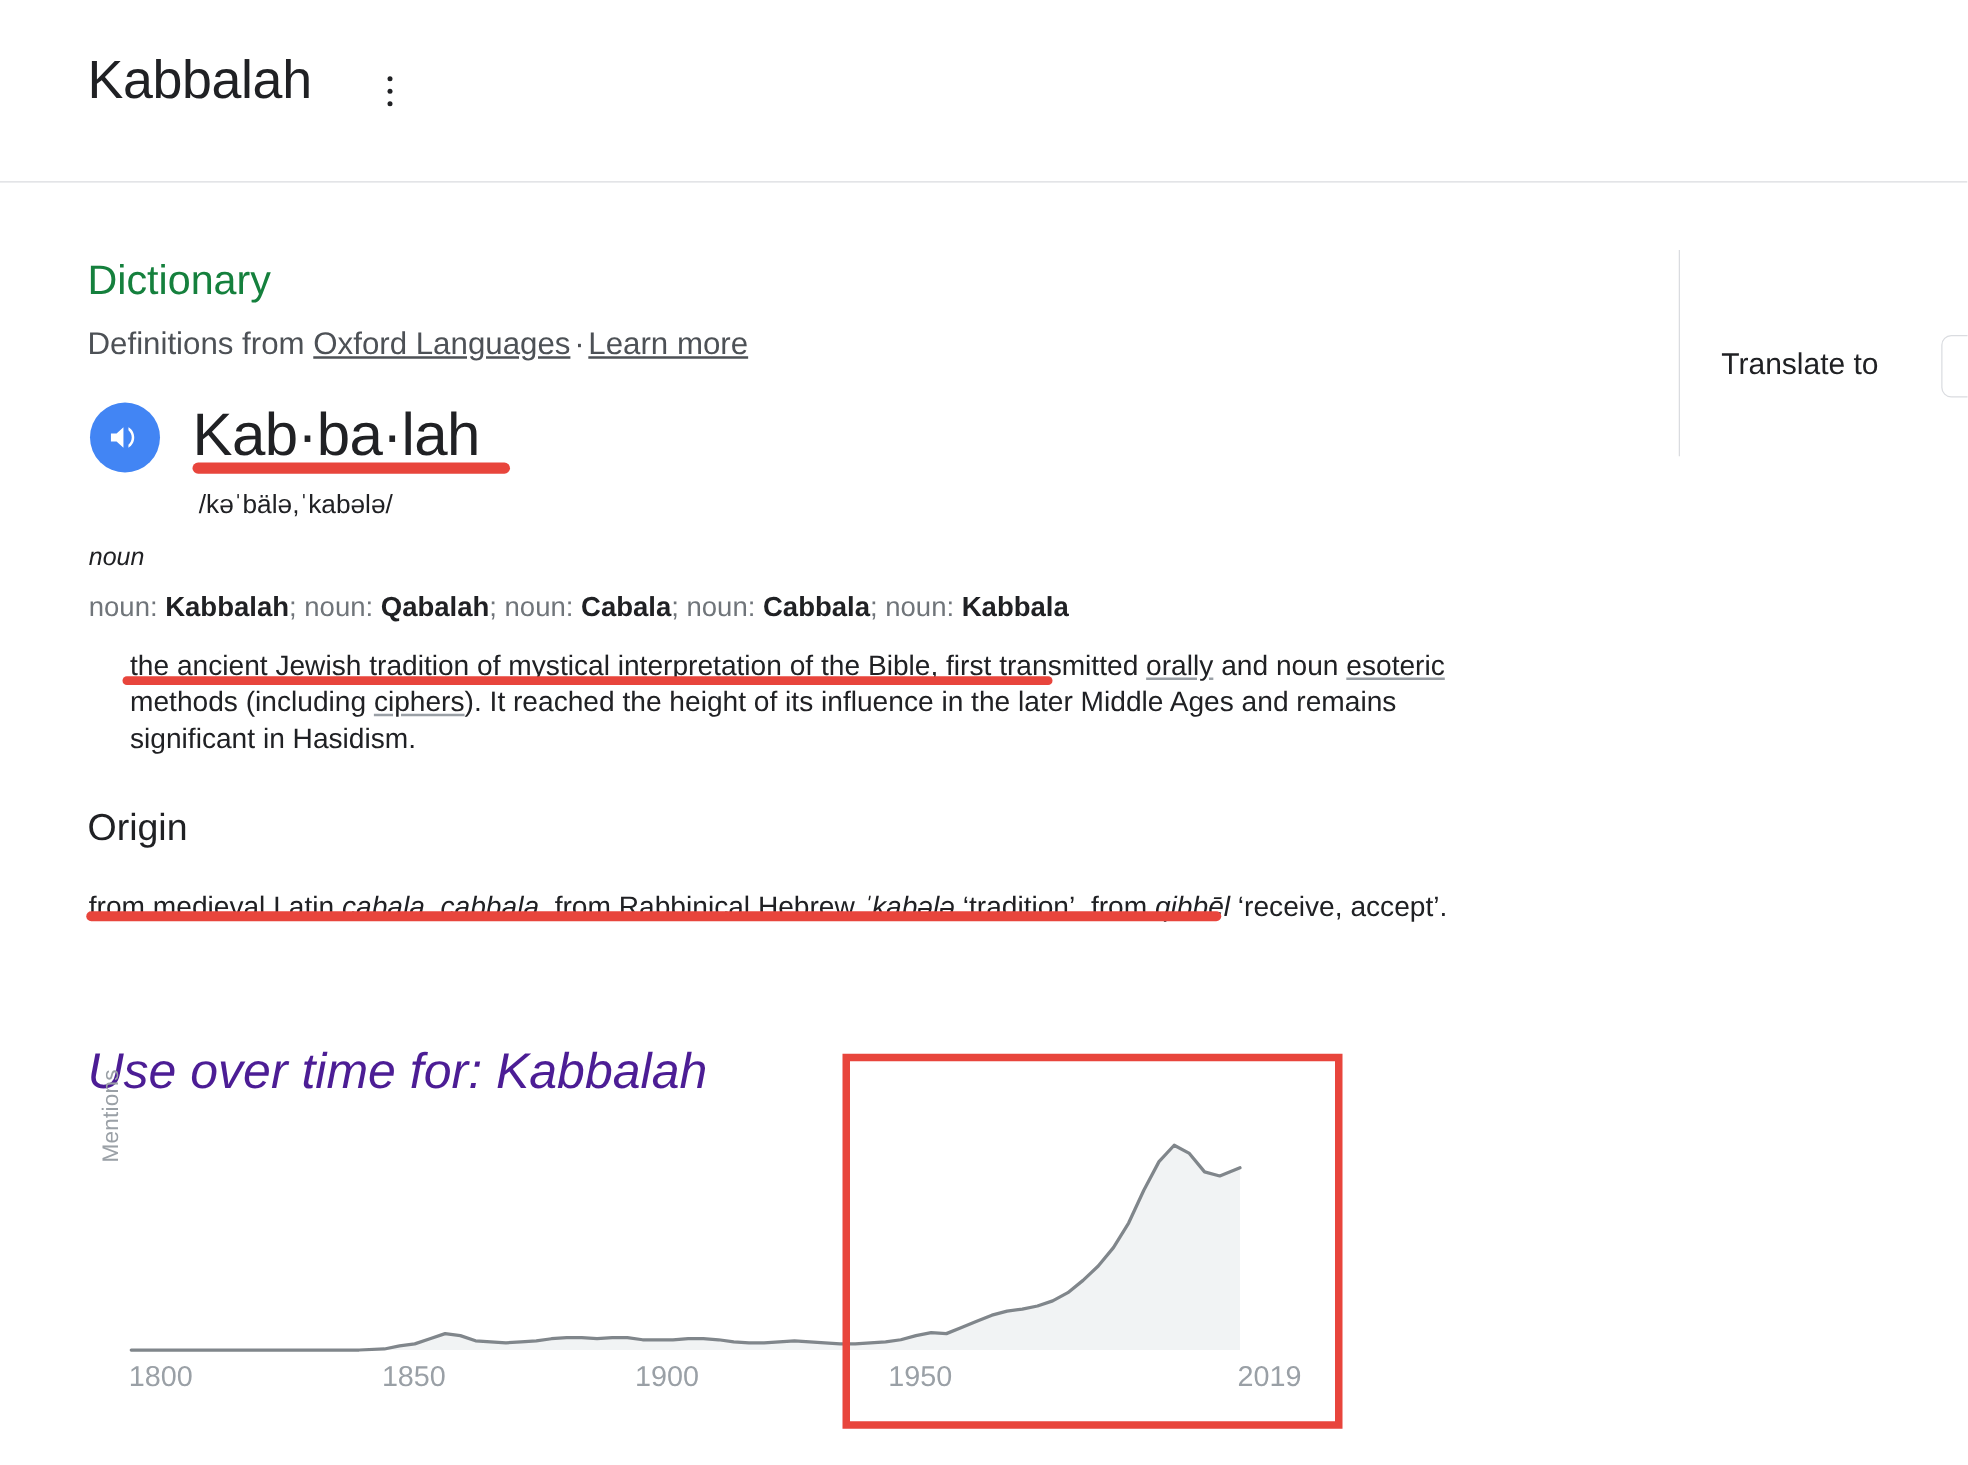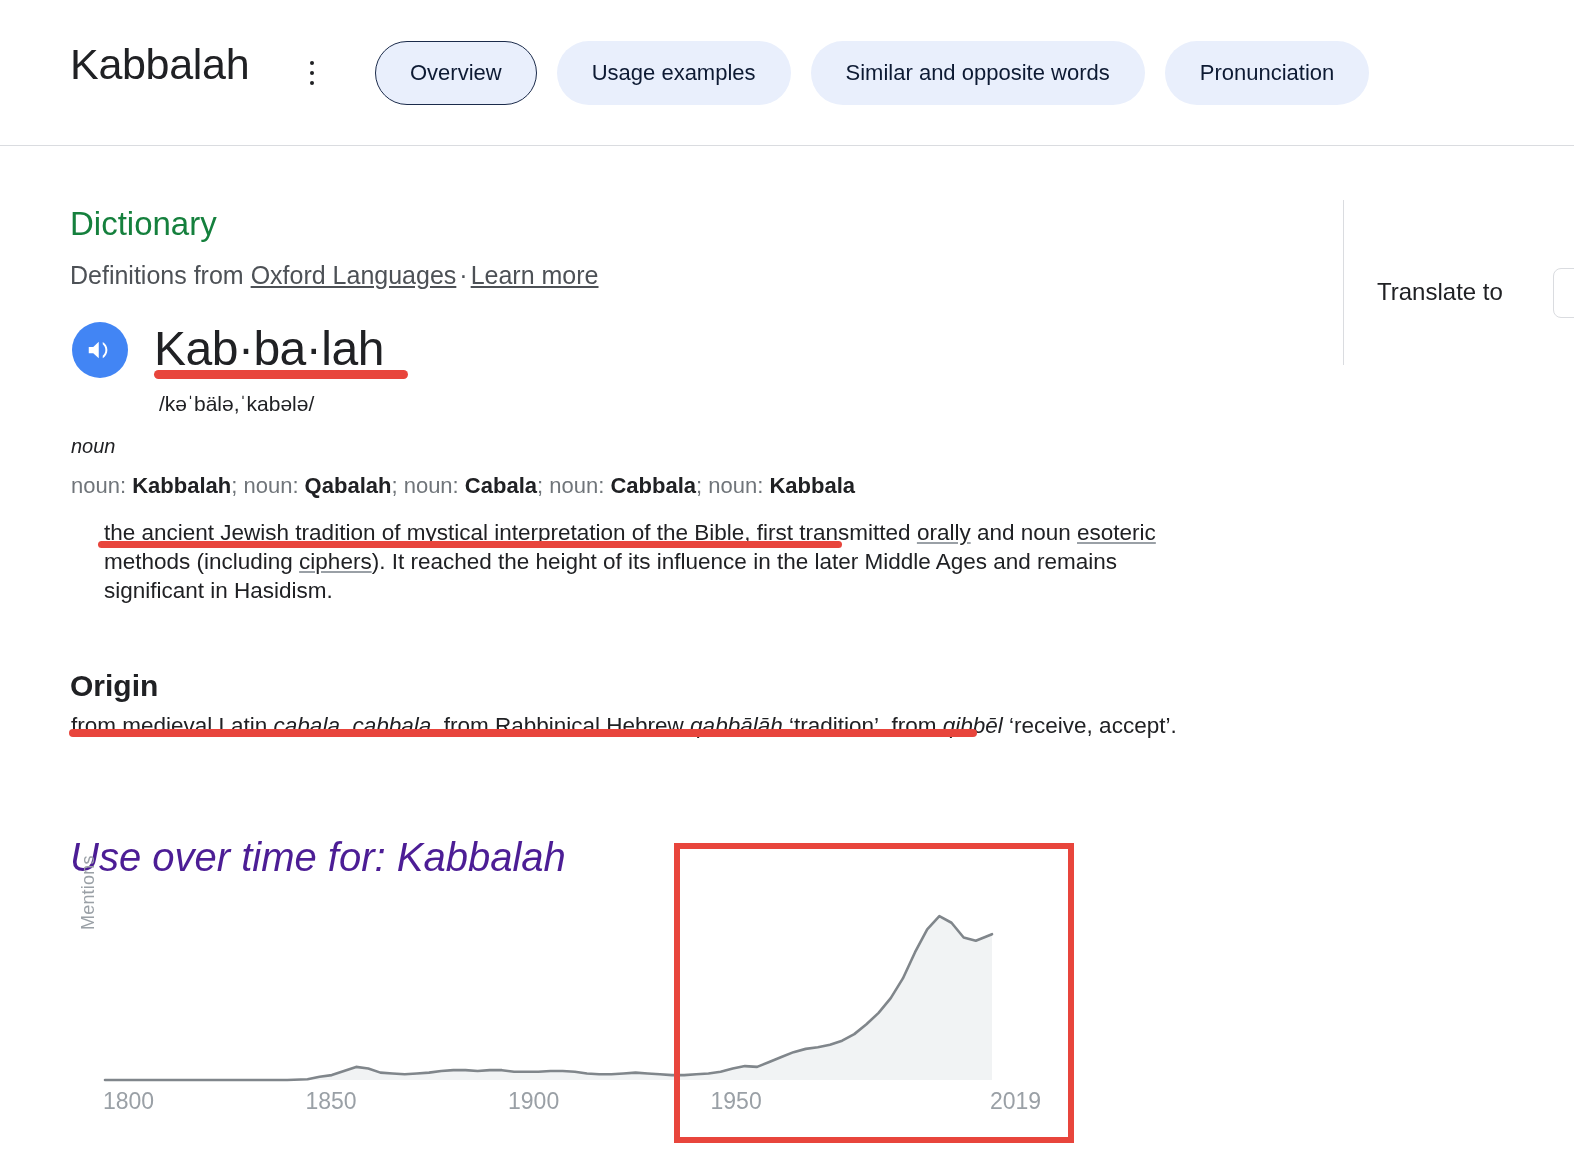--- a/index.html
+++ b/index.html
@@ -197,24 +197,23 @@
     height: 7px;
     border-radius: 4px;
     background: #e8453c;
   }
 
   #origin-heading {
     position: absolute;
     left: 70px;
     top: 643px;
     font-size: 30px;
-    font-weight: 700;
+    font-weight: 400;
     color: #202124;
     line-height: 40px;
-    margin-top: 23px;
   }
   #origin-text {
     position: absolute;
     left: 71px;
     top: 707px;
     width: 1150px;
     font-size: 22.5px;
     color: #202124;
     line-height: 37px;
   }
@@ -319,26 +318,20 @@
 <div id="header">
 
   <div id="word-title">Kabbalah</div>
 
   <div id="kebab-menu">
     <i></i>
     <i></i>
     <i></i>
   </div>
 
-  <div id="tabs">
-    <div class="tab-pill selected">Overview</div>
-    <div class="tab-pill">Usage examples</div>
-    <div class="tab-pill">Similar and opposite words</div>
-    <div class="tab-pill">Pronunciation</div>
-  </div>
 
 </div>
 
 <div id="dict-heading">Dictionary</div>
 
 <div id="dict-source"><span>Definitions from </span><a>Oxford Languages</a><span class="dot">·</span><a>Learn more</a></div>
 
 <div id="speaker-btn">
   <svg width="30" height="30" viewBox="0 0 24 24" aria-hidden="true">
     <path fill="#ffffff" d="M3 9.5v5h3.6L11 18.6V5.4L6.6 9.5H3z"></path>
@@ -351,21 +344,21 @@
 <div id="phonetic">/kəˈbälə,ˈkabələ/</div>
 
 <div id="pos-label">noun</div>
 
 <div id="variants"><span>noun: </span><b>Kabbalah</b>; <span>noun: </span><b>Qabalah</b>; <span>noun: </span><b>Cabala</b>; <span>noun: </span><b>Cabbala</b>; <span>noun: </span><b>Kabbala</b></div>
 
 <div id="definition"><span>the ancient Jewish tradition of mystical interpretation of the Bible, first transmitted </span><span class="lnk">orally</span><span> and noun </span><span class="lnk">esoteric</span><span> methods (including </span><span class="lnk">ciphers</span><span>). It reached the height of its influence in the later Middle Ages and remains significant in Hasidism.</span></div>
 <div id="def-underline"></div>
 
 <div id="origin-heading">Origin</div>
-<div id="origin-text"><span>from medieval Latin </span><i>cabala</i><span>, </span><i>cabbala</i><span>, from Rabbinical Hebrew </span><i>qabbālāh</i><span> ‘tradition’, from </span><i>qibbēl</i><span> ‘receive, accept’.</span></div>
+<div id="origin-text"><span>from medieval Latin </span><i>cabala</i><span>, </span><i>cabbala</i><span>, from Rabbinical Hebrew </span><i>ˈkabələ</i><span> ‘tradition’, from </span><i>qibbēl</i><span> ‘receive, accept’.</span></div>
 <div id="origin-underline"></div>
 
 <div id="chart-title">Use over time for: Kabbalah</div>
 <div id="y-axis-label">Mentions</div>
 
 <div id="chart-area">
   <svg id="chart-svg" width="960" height="230" viewBox="0 0 960 230">
     <path id="chart-fill" fill="#f1f3f4" d="M35.00,180.00 L75.50,180.00 L116.00,180.00 L156.51,180.00 L197.01,180.00 L217.26,180.00 L237.51,179.18 L249.66,176.72 L261.81,175.09 L273.96,170.99 L286.11,166.90 L298.26,168.53 L310.42,172.63 L322.57,173.45 L334.72,174.27 L346.87,173.45 L359.02,172.63 L371.17,170.99 L383.32,170.17 L395.47,170.17 L407.62,170.99 L419.77,170.17 L431.92,170.17 L444.07,171.81 L456.22,171.81 L468.37,171.81 L480.53,170.99 L492.68,170.99 L504.83,171.81 L516.98,173.45 L529.13,174.27 L541.28,174.27 L553.43,173.45 L565.58,172.63 L577.73,173.45 L589.88,174.27 L602.03,175.09 L614.18,175.09 L626.33,174.27 L638.48,173.45 L650.63,171.81 L662.79,168.53 L674.94,166.08 L687.09,166.90 L699.24,161.98 L711.39,157.07 L723.54,152.15 L735.69,148.88 L747.84,147.24 L759.99,144.78 L772.14,140.69 L784.29,134.13 L796.44,124.30 L808.59,112.84 L820.74,98.10 L832.89,78.44 L845.05,52.23 L857.20,29.30 L869.35,16.19 L881.50,22.74 L893.65,37.49 L905.80,40.76 L922.00,34.21 L922.00,180 L35.00,180 Z"></path>
     <path id="chart-line" fill="none" stroke="#80868b" stroke-width="2.6" stroke-linejoin="round" stroke-linecap="round" d="M35.00,180.00 L75.50,180.00 L116.00,180.00 L156.51,180.00 L197.01,180.00 L217.26,180.00 L237.51,179.18 L249.66,176.72 L261.81,175.09 L273.96,170.99 L286.11,166.90 L298.26,168.53 L310.42,172.63 L322.57,173.45 L334.72,174.27 L346.87,173.45 L359.02,172.63 L371.17,170.99 L383.32,170.17 L395.47,170.17 L407.62,170.99 L419.77,170.17 L431.92,170.17 L444.07,171.81 L456.22,171.81 L468.37,171.81 L480.53,170.99 L492.68,170.99 L504.83,171.81 L516.98,173.45 L529.13,174.27 L541.28,174.27 L553.43,173.45 L565.58,172.63 L577.73,173.45 L589.88,174.27 L602.03,175.09 L614.18,175.09 L626.33,174.27 L638.48,173.45 L650.63,171.81 L662.79,168.53 L674.94,166.08 L687.09,166.90 L699.24,161.98 L711.39,157.07 L723.54,152.15 L735.69,148.88 L747.84,147.24 L759.99,144.78 L772.14,140.69 L784.29,134.13 L796.44,124.30 L808.59,112.84 L820.74,98.10 L832.89,78.44 L845.05,52.23 L857.20,29.30 L869.35,16.19 L881.50,22.74 L893.65,37.49 L905.80,40.76 L922.00,34.21"></path>
   </svg>

